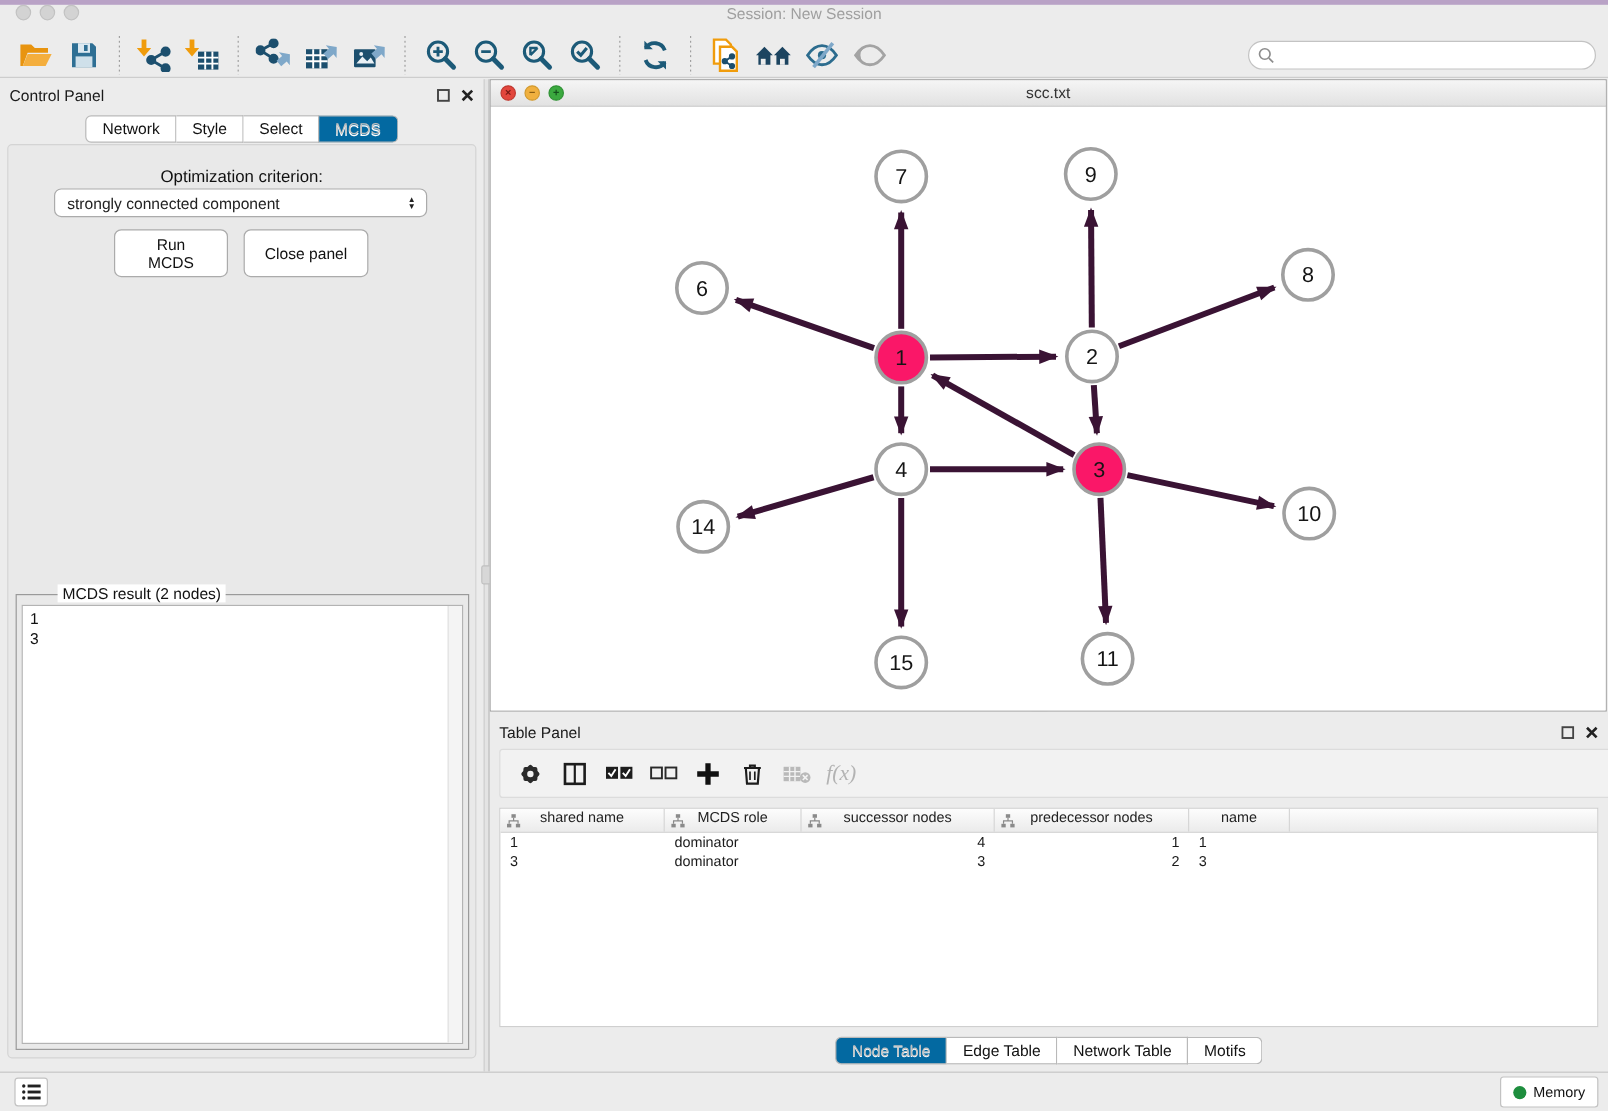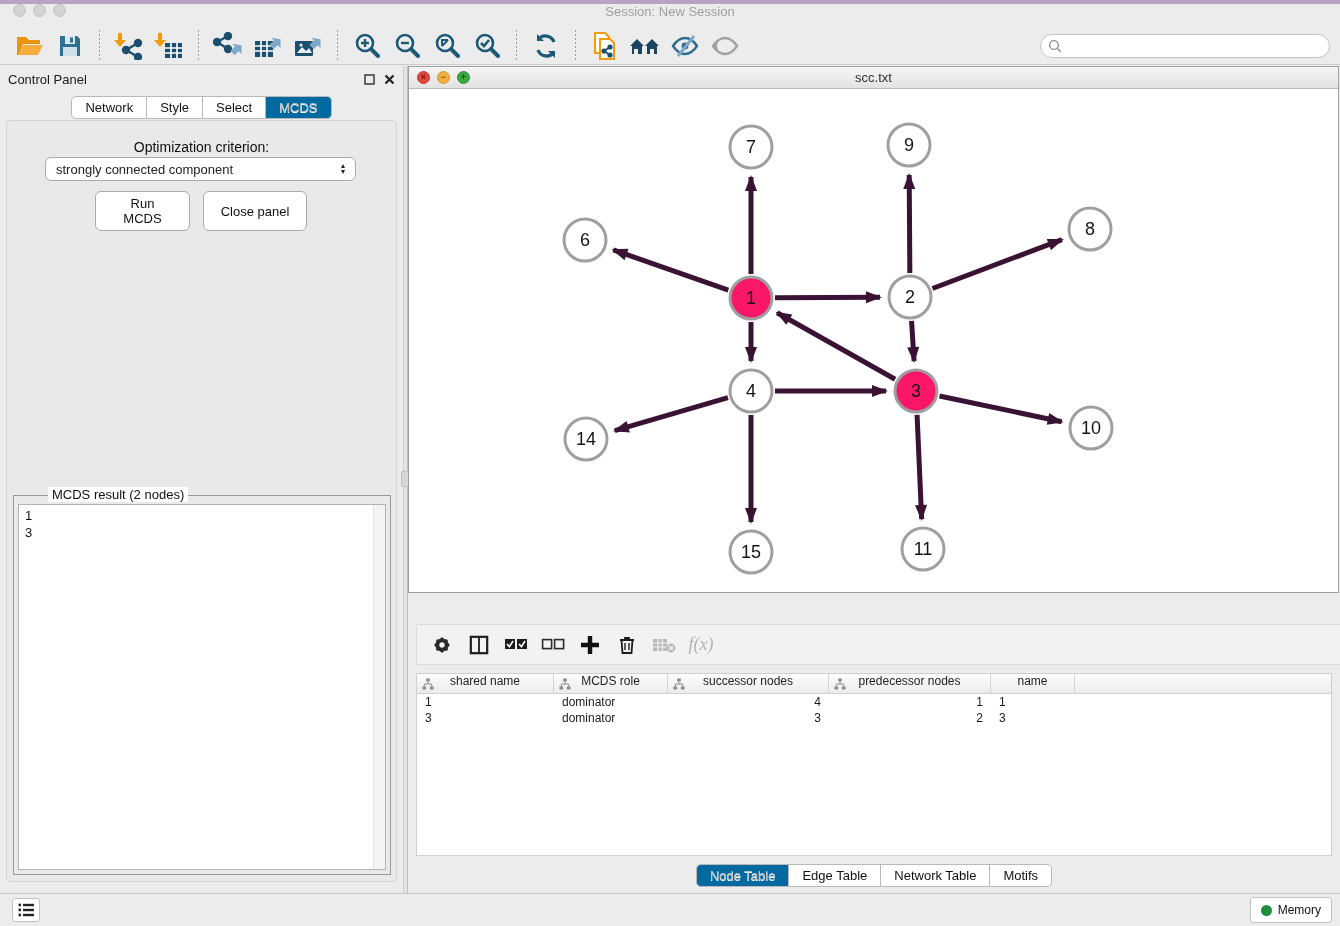--- a/index.html
+++ b/index.html
@@ -385,20 +385,31 @@
           <g>
             <circle cx="514" cy="460" r="21" fill="#ffffff" stroke="#9f9f9f" stroke-width="3"></circle>
             <text x="514" y="460" text-anchor="middle" dy=".35em" font-size="18" fill="#151515">11</text>
           </g>
         </g>
     </svg>
   </div>
 </div>
 
 <div id="table-panel" class="abs">
+  <div class="panel-titlebar">
+    <span class="panel-title">Table Panel</span>
+    <span class="panel-title-icons">
+      <svg width="11" height="11" viewBox="0 0 11 11">
+        <rect x="1" y="1" width="9" height="9" fill="none" stroke="#444" stroke-width="1.6"></rect>
+      </svg>
+      <svg width="11" height="11" viewBox="0 0 11 11">
+        <path d="M1.5 1.5l8 8M9.5 1.5l-8 8" stroke="#222" stroke-width="2.2"></path>
+      </svg>
+    </span>
+  </div>
   <div id="tp-toolbar">
     <div class="tp-btn">
       <svg width="20" height="20" viewBox="0 0 24 24">
         <rect x="5" y="5" width="14" height="14" rx="2" fill="#2b2b2b"></rect>
         <rect x="5" y="5" width="14" height="14" rx="2" fill="#2b2b2b" transform="rotate(45 12 12)"></rect>
         <circle cx="12" cy="12" r="3.2" fill="#f2f2f2"></circle>
       </svg>
     </div>
     <div class="tp-btn">
       <svg width="20" height="20" viewBox="0 0 22 22">

